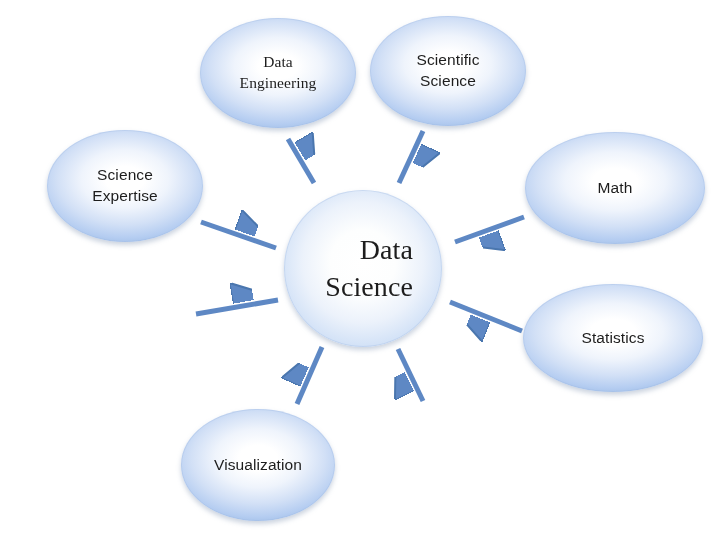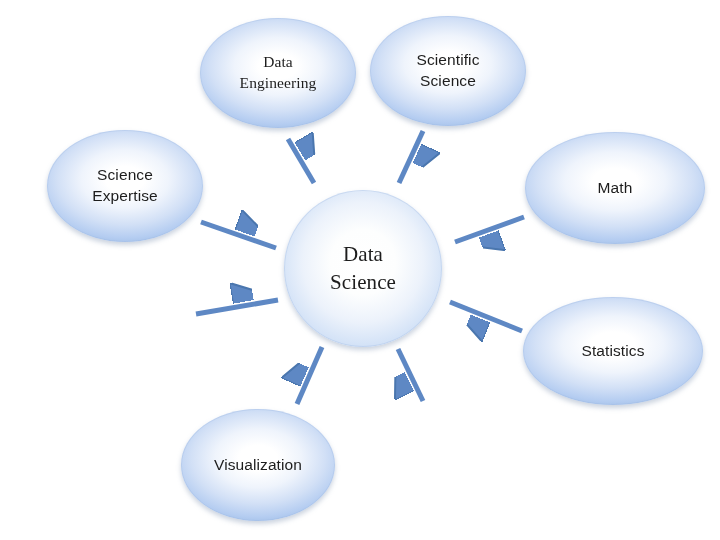--- a/index.html
+++ b/index.html
@@ -39,22 +39,23 @@
     font-size: 15.5px;
     line-height: 1.35;
     letter-spacing: 0.1px;
   }
   .node-center {
     background: radial-gradient(circle at 50% 46%,
       #ffffff 0%, #fdfefe 28%, #ecf2fb 52%, #cedff6 76%,
       #b0caf0 93%, #a4c2ea 100%);
   }
   .node-center .label {
-    font-size: 21px;
+    font-size: 28px;
     line-height: 1.3;
+    text-align: right;
   }
   .w80  { max-width: 80px; }
   .w90  { max-width: 90px; }
   .w100 { max-width: 100px; font-family: Liberation Serif, serif; }
   .w110 { max-width: 110px; }
 </style>
 </head>
 <body>
 
 <div class="canvas">
@@ -86,21 +87,21 @@
   </div>
 
   <div class="node" style="left:370px; top:16px; width:156px; height:110px;">
     <div class="label w90">Scientific Science</div>
   </div>
 
   <div class="node" style="left:525px; top:132px; width:180px; height:112px;">
     <div class="label w110">Math</div>
   </div>
 
-  <div class="node" style="left:523px; top:297px; width:180px; height:108px;">
+  <div class="node" style="left:523px; top:284px; width:180px; height:108px;">
     <div class="label w110">Statistics</div>
   </div>
 
 
   <div class="node" style="left:181px; top:409px; width:154px; height:112px;align-items:center;">
     <div class="label w110">Visualization</div>
   </div>
 
 
   <div class="node" style="left:47px; top:130px; width:156px; height:112px;">

